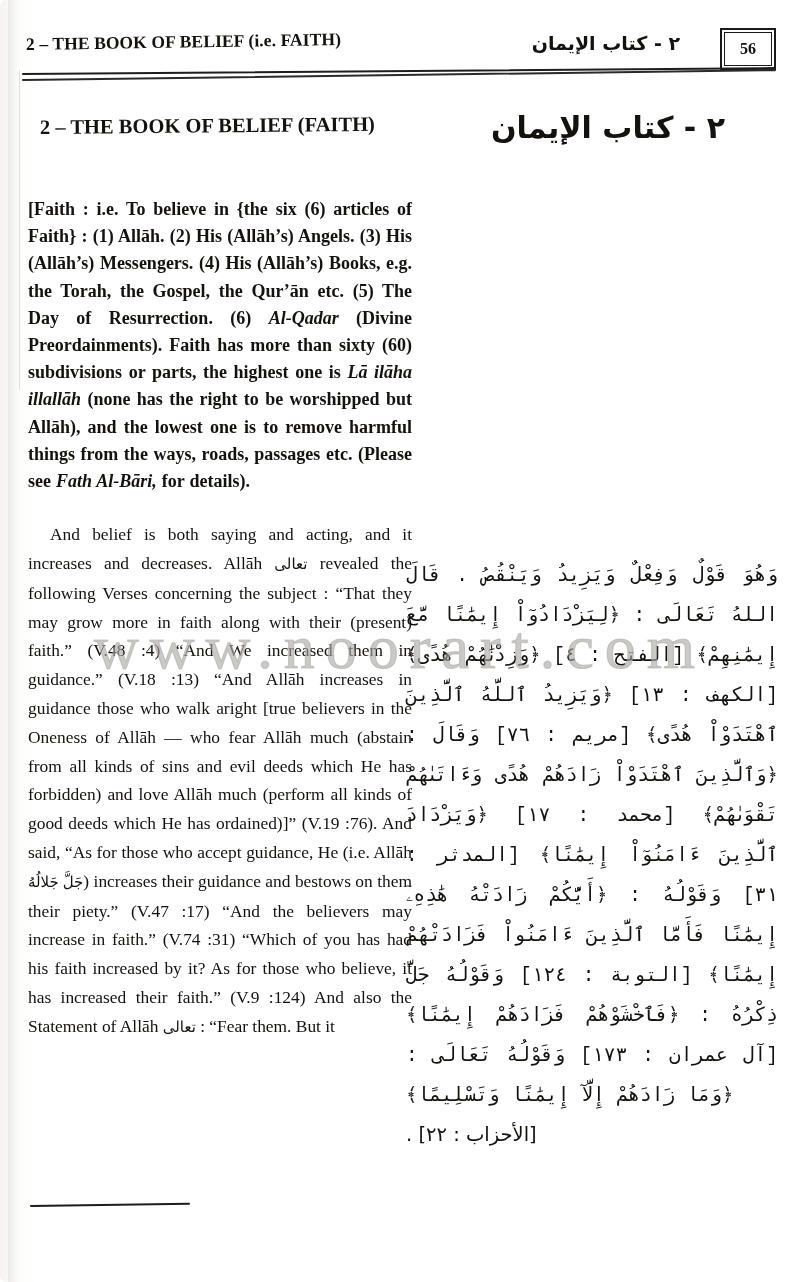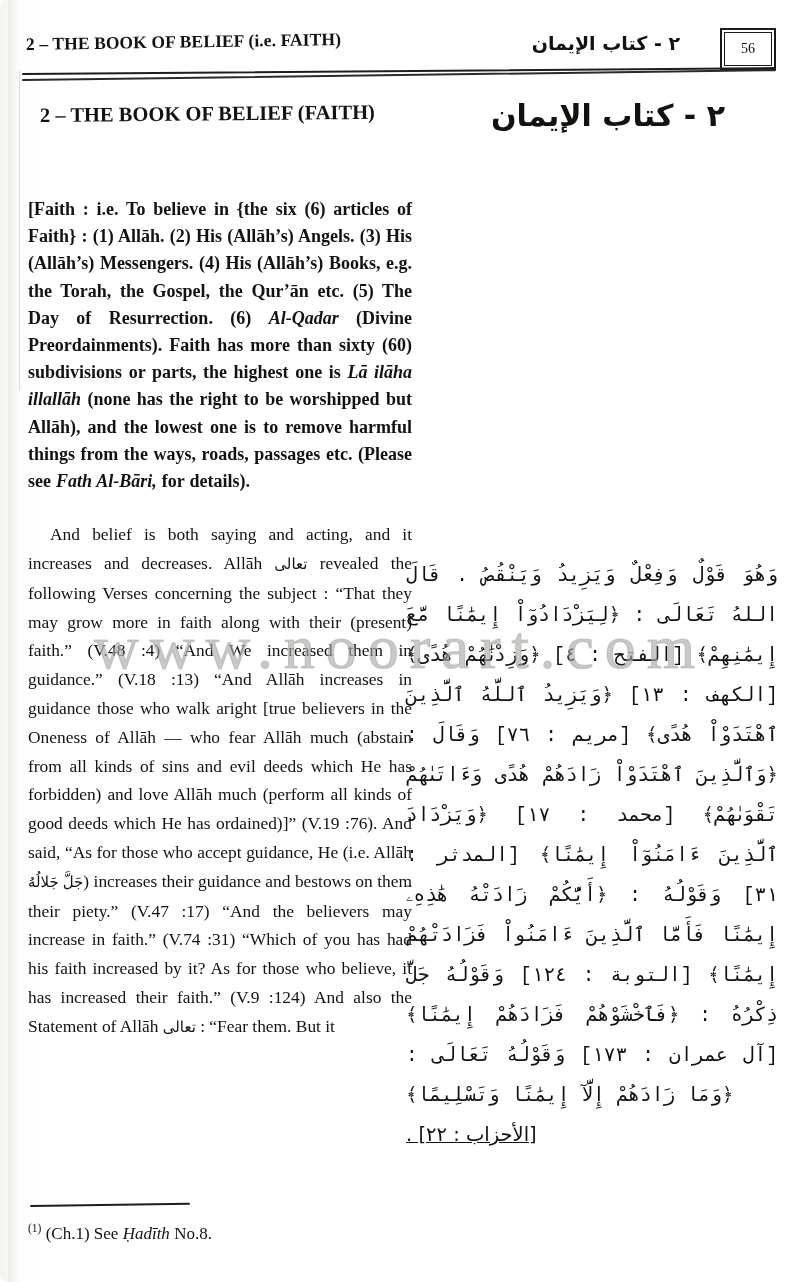--- a/index.html
+++ b/index.html
@@ -73,22 +73,22 @@
     padding: 2px;
     box-sizing: border-box;
   }
   .pagebox-inner {
     width: 100%; height: 100%;
     border: 1px solid #1a1a1a;
     box-sizing: border-box;
     display: flex;
     align-items: center;
     justify-content: center;
-    font-weight: normal;
-    font-size: 14px;
+    font-weight: bold;
+    font-size: 16px;
   }
 
   
   .rule-wrap {
     position: absolute;
     left: 22px; right: 24px; top: 72px;
     height: 12px;
   }
   .rule-a, .rule-b {
     position: absolute;
@@ -97,21 +97,21 @@
     background: #1d1d1d;
     border-radius: 2px;
     transform-origin: left center;
   }
   .rule-a { top: 1px; transform: rotate(-0.45deg); }
   .rule-b { top: 7px; height: 1.6px; transform: rotate(-0.75deg); background:#2a2a2a; }
 
   
   .title-row {
     position: absolute;
-    left: 0; right: 0; top: 104px;
+    left: 0; right: 0; top: 116px;
     height: 48px;
   }
   .title-en {
     position: absolute;
     left: 40px; top: 0;
     font-size: 20.5px;
     font-weight: bold;
     white-space: nowrap;
     transform: rotate(-0.55deg);
     transform-origin: left center;
@@ -196,21 +196,20 @@
     text-align: justify;
     text-align-last: left;
     font-family: Liberation Mono, monospace;
   }
   .ar-end {
     margin: 0;
     padding-top: 2px;
     font-size: 19.5px;
     line-height: 34px;
     text-align: left;
-    text-decoration: underline;
   }
   .sallam {
     font-size: 16px;
     font-family: "DejaVu Sans", sans-serif;
   }
   .sallam-en {
     font-size: 15px;
     font-family: "DejaVu Sans", sans-serif;
     letter-spacing: -0.5px;
   }
@@ -312,15 +311,14 @@
 
     <p class="ar-body">وَهُوَ قَوْلٌ وَفِعْلٌ وَيَزِيدُ وَيَنْقُصُ . قَالَ اللهُ تَعَالَى : ﴿لِيَزْدَادُوٓاْ إِيمَٰنًا مَّعَ إِيمَٰنِهِمْ﴾ [الفتح : ٤] ﴿وَزِدْنَٰهُمْ هُدًى﴾ [الكهف : ١٣] ﴿وَيَزِيدُ ٱللَّهُ ٱلَّذِينَ ٱهْتَدَوْاْ هُدًى﴾ [مريم : ٧٦] وَقَالَ : ﴿وَٱلَّذِينَ ٱهْتَدَوْاْ زَادَهُمْ هُدًى وَءَاتَىٰهُمْ تَقْوَىٰهُمْ﴾ [محمد : ١٧] ﴿وَيَزْدَادَ ٱلَّذِينَ ءَامَنُوٓاْ إِيمَٰنًا﴾ [المدثر : ٣١] وَقَوْلُهُ : ﴿أَيُّكُمْ زَادَتْهُ هَٰذِهِۦٓ إِيمَٰنًا فَأَمَّا ٱلَّذِينَ ءَامَنُواْ فَزَادَتْهُمْ إِيمَٰنًا﴾ [التوبة : ١٢٤] وَقَوْلُهُ جَلَّ ذِكْرُهُ : ﴿فَٱخْشَوْهُمْ فَزَادَهُمْ إِيمَٰنًا﴾ [آل عمران : ١٧٣] وَقَوْلُهُ تَعَالَى : ﴿وَمَا زَادَهُمْ إِلَّآ إِيمَٰنًا وَتَسْلِيمًا﴾</p>
 
     <p class="ar-end">[الأحزاب : ٢٢] .</p>
   </div>
 
   <div class="watermark-ghost">www.noorart.com</div>
   <div class="watermark">www.noorart.com</div>
 
   <div class="fn-rule"></div>
-  <div class="fn-text"><sup>(1)</sup><span> (Ch.1) See </span><span class="ital">Ḥadīth</span><span> No.8.</span></div>
 
 </div>
 
 </body></html>

